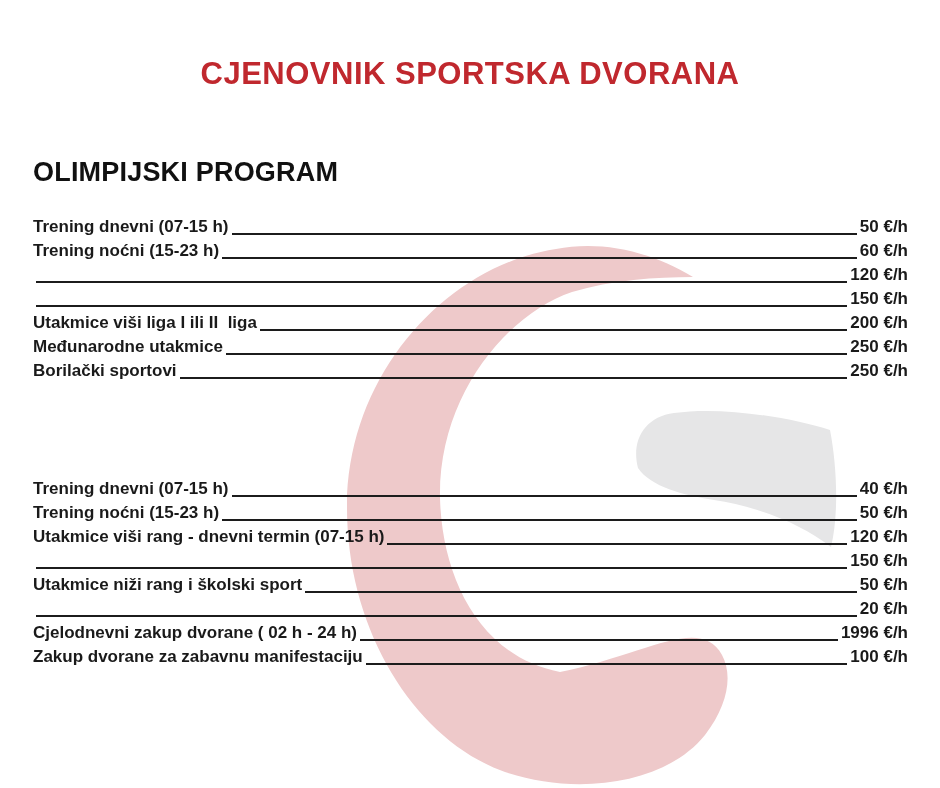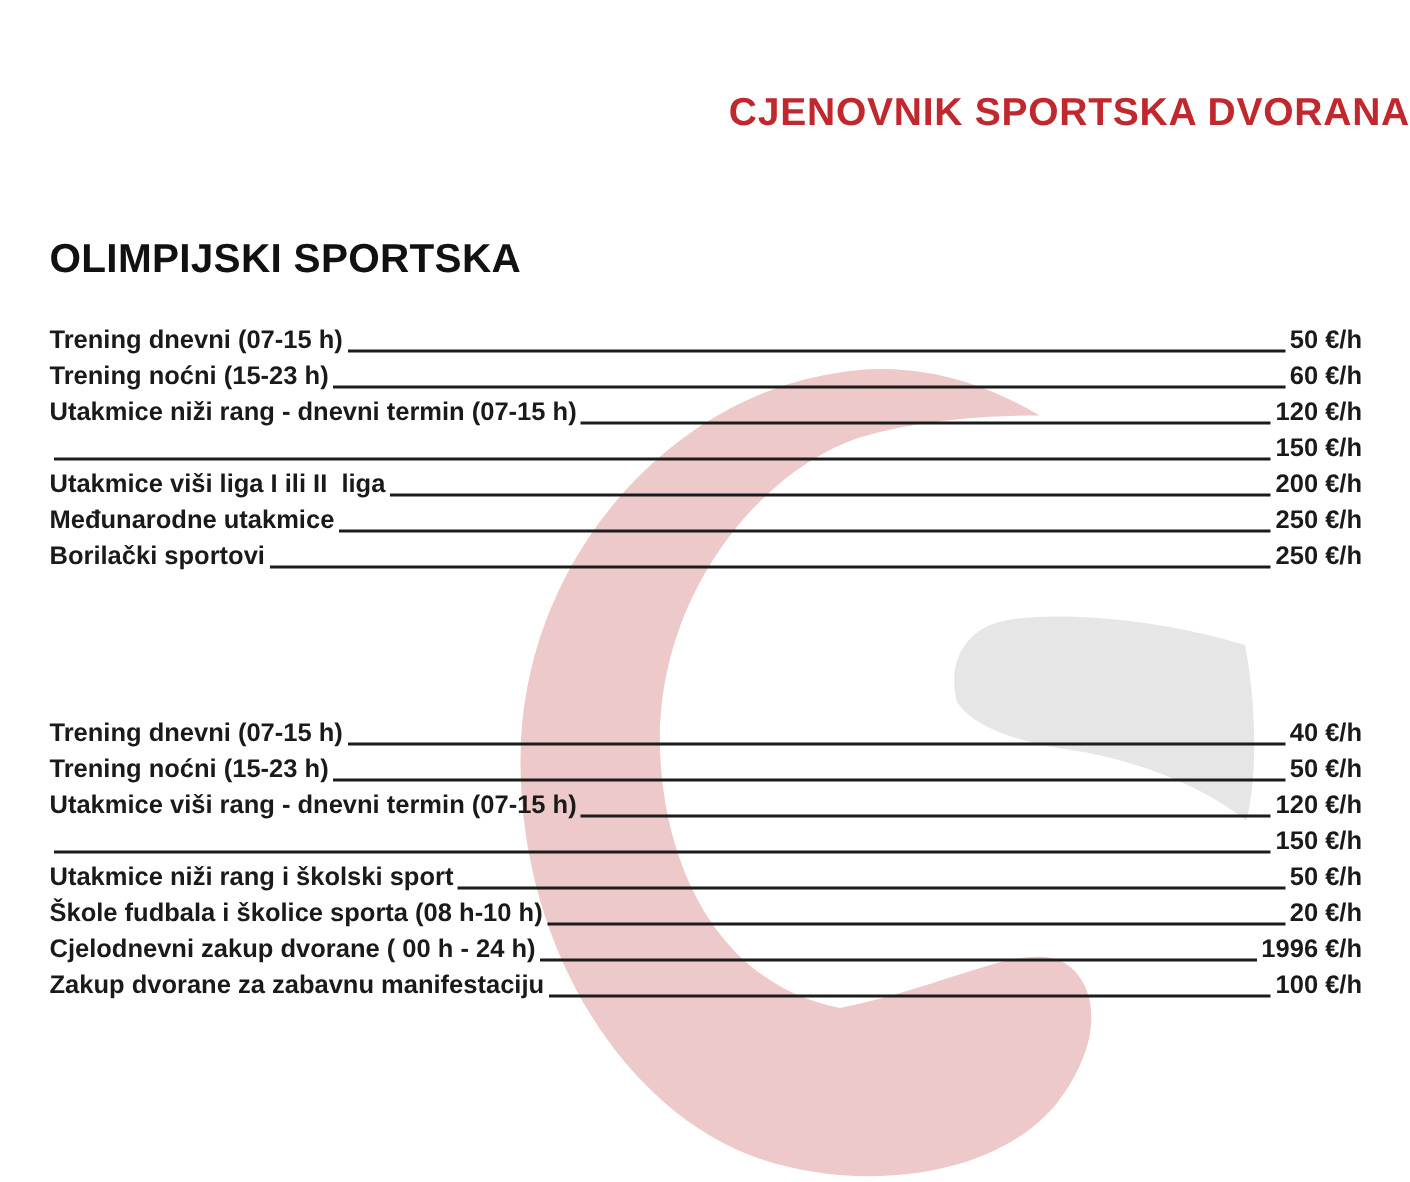--- a/index.html
+++ b/index.html
@@ -10,22 +10,22 @@
     overflow: hidden;
     font-family: "Liberation Sans", sans-serif;
   }
   .watermark {
     position: absolute; inset: 0; z-index: 0;
     pointer-events: none;
   }
   .content-layer { position: absolute; inset: 0; z-index: 1; }
   .page-title {
     position: absolute; top: 56px; left: 0; right: 0;
-    text-align: right;
-    font-size: 26px; font-weight: 700; letter-spacing: 0.5px;
+    text-align: center;
+    font-size: 31px; font-weight: 700; letter-spacing: 0.5px;
     color: #c0282e;
     line-height: 36px;
   }
   .section { position: absolute; left: 33px; right: 32px; }
   .section-1 { top: 156px; }
   .section-2 { top: 451px; }
   .section-heading {
     font-size: 27px; font-weight: 700; color: #111111;
     letter-spacing: 0.2px; line-height: 33px;
   }
@@ -64,36 +64,35 @@
            C 837 466, 839 514, 831 547
            C 799 522, 754 506, 714 500
            C 683 495, 651 487, 638 468 Z" fill="#e6e6e7"></path>
 </svg>
 
 <div class="content-layer">
 
   <div class="page-title">CJENOVNIK SPORTSKA DVORANA</div>
 
   <div class="section section-1">
-    <div class="section-heading">OLIMPIJSKI SPORTSKA</div>
+    <div class="section-heading">OLIMPIJSKI PROGRAM</div>
     <div class="rows">
   <div class="row">
     <span class="row-label">Trening dnevni (07-15 h)</span>
     <span class="row-leader"></span>
     <span class="row-price">50 €/h</span>
   </div>
 
   <div class="row">
     <span class="row-label">Trening noćni (15-23 h)</span>
     <span class="row-leader"></span>
     <span class="row-price">60 €/h</span>
   </div>
 
   <div class="row">
-    <span class="row-label">Utakmice niži rang - dnevni termin (07-15 h)</span>
     <span class="row-leader"></span>
     <span class="row-price">120 €/h</span>
   </div>
 
   <div class="row">
     <span class="row-leader"></span>
     <span class="row-price">150 €/h</span>
   </div>
 
   <div class="row">
@@ -141,27 +140,26 @@
     <span class="row-price">150 €/h</span>
   </div>
 
   <div class="row">
     <span class="row-label">Utakmice niži rang i školski sport</span>
     <span class="row-leader"></span>
     <span class="row-price">50 €/h</span>
   </div>
 
   <div class="row">
-    <span class="row-label">Škole fudbala i školice sporta (08 h-10 h)</span>
     <span class="row-leader"></span>
     <span class="row-price">20 €/h</span>
   </div>
 
   <div class="row">
-    <span class="row-label">Cjelodnevni zakup dvorane ( 00 h - 24 h)</span>
+    <span class="row-label">Cjelodnevni zakup dvorane ( 02 h - 24 h)</span>
     <span class="row-leader"></span>
     <span class="row-price">1996 €/h</span>
   </div>
 
   <div class="row">
     <span class="row-label">Zakup dvorane za zabavnu manifestaciju</span>
     <span class="row-leader"></span>
     <span class="row-price">100 €/h</span>
   </div>
 </div>

